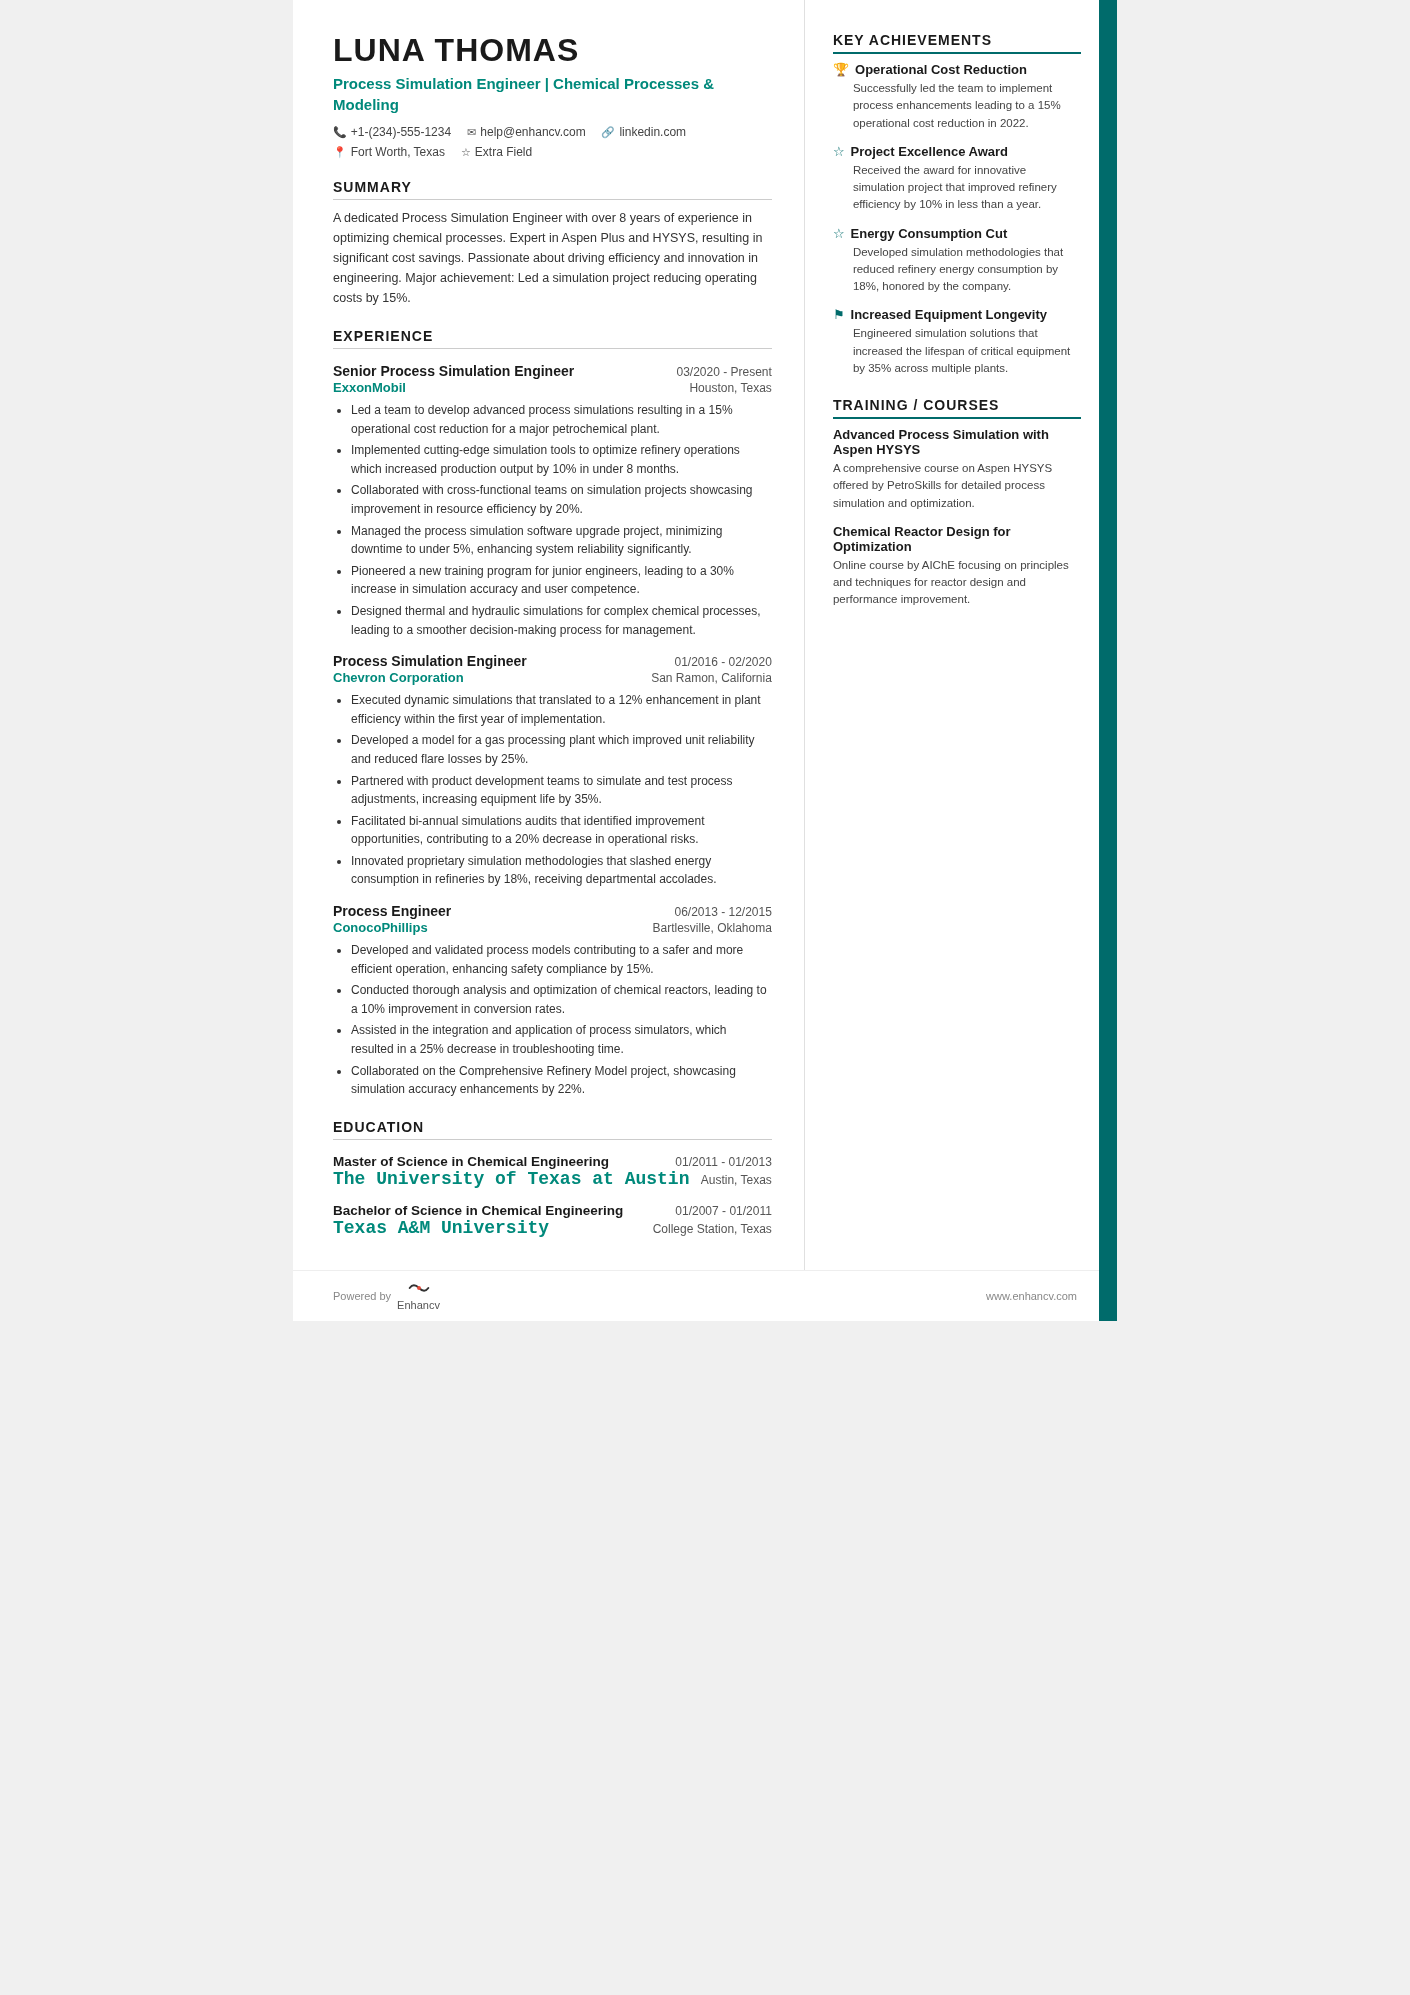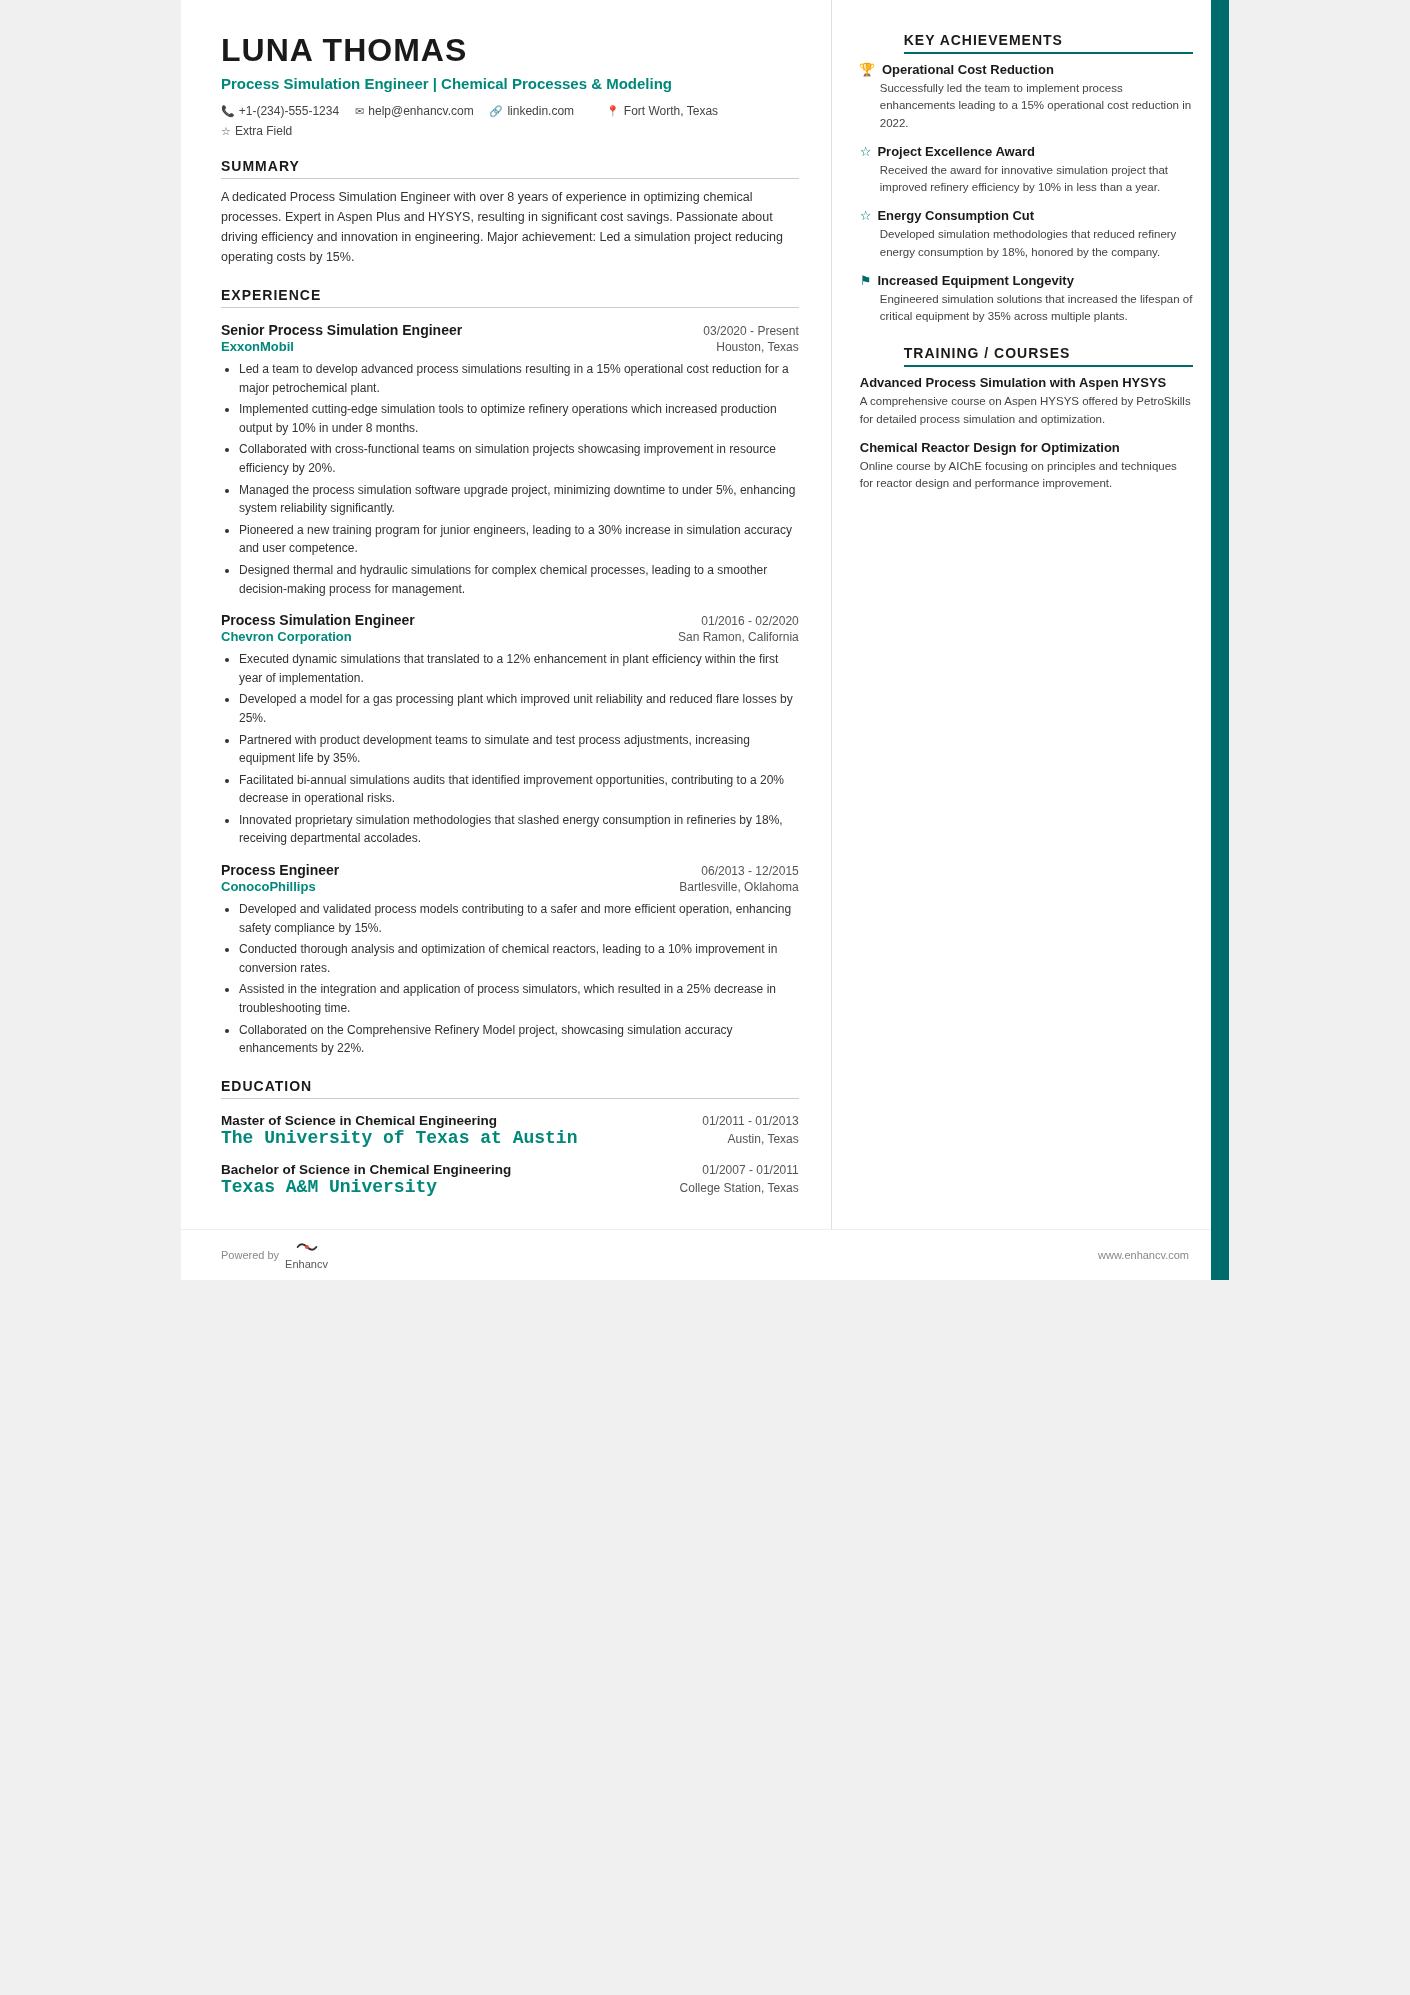--- a/index.html
+++ b/index.html
@@ -5,21 +5,21 @@
     * { margin: 0; padding: 0; box-sizing: border-box; }
     body {
       font-family: 'Arial', sans-serif;
       background: #f0f0f0;
       display: flex;
       justify-content: center;
       align-items: flex-start;
       min-height: 100vh;
     }
     .resume-wrapper {
-      width: 1048px;
+      width: 824px;
       background: #fff;
       display: flex;
       flex-direction: column;
       position: relative;
     }
     
     .teal-bar {
       position: absolute;
       right: 0;
       top: 0;
@@ -181,21 +181,20 @@
     .right-section-title {
       font-size: 14px;
       font-weight: 800;
       text-transform: uppercase;
       color: #1a1a1a;
       letter-spacing: 1px;
       margin-bottom: 8px;
       margin-top: 0;
       padding-bottom: 4px;
       border-bottom: 2px solid #006b6b;
-      margin-left: 44px;
     }
     .right-section {
       margin-bottom: 20px;
     }
     
     .achievement-item {
       margin-bottom: 12px;
     }
     .achievement-title-row {
       display: flex;

